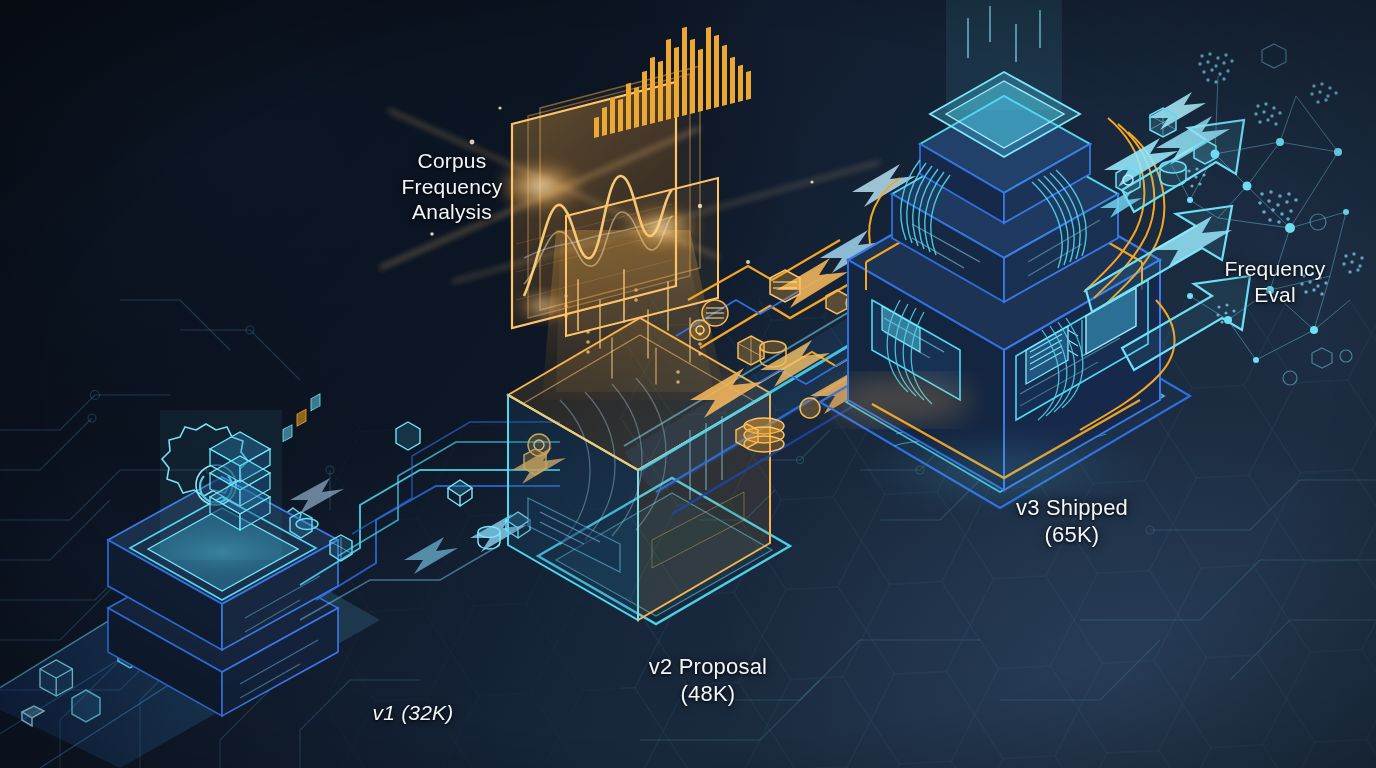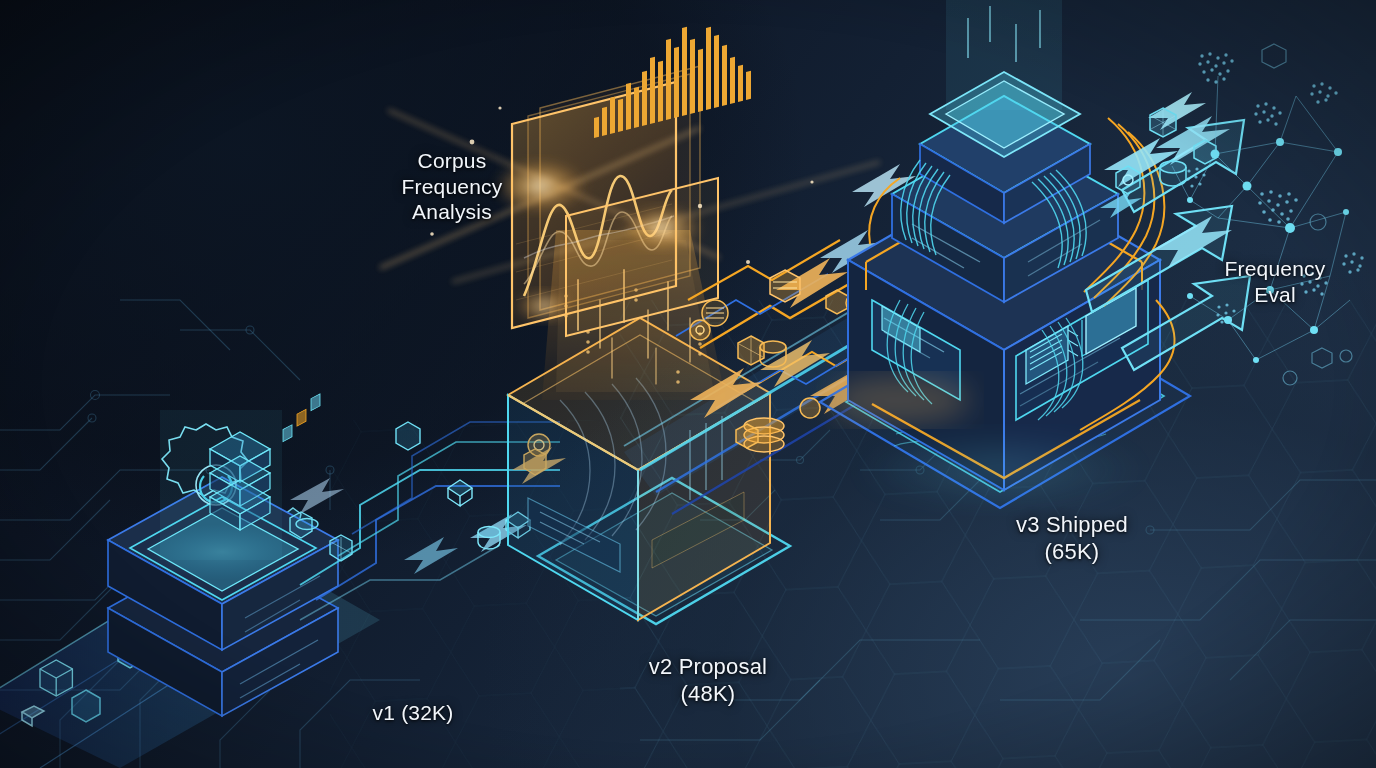--- a/index.html
+++ b/index.html
@@ -23,23 +23,23 @@
     position: absolute;
     color: #f2f6fb;
     text-align: center;
     line-height: 1.22;
     text-shadow: 0 0 10px rgba(0,0,0,0.85), 0 1px 3px rgba(0,0,0,0.9);
     white-space: pre-line;
     letter-spacing: 0.2px;
     pointer-events: none;
   }
   #lbl-corpus { left: 362px; top: 148px; width: 180px; font-size: 21px; }
-  #lbl-v1     { left: 318px; top: 700px; width: 190px; font-size: 21px; }
+  #lbl-v1     { left: 318px; top: 700px; width: 190px; font-size: 21px; font-style: italic; }
   #lbl-v2     { left: 608px; top: 654px; width: 200px; font-size: 22px; }
-  #lbl-v3     { left: 972px; top: 512px; width: 200px; font-size: 22px; }
+  #lbl-v3     { left: 972px; top: 495px; width: 200px; font-size: 22px; }
   #lbl-down   { left: 1182px; top: 256px; width: 186px; font-size: 21px; }
 </style>
 </head>
 <body>
 
 <div id="stage">
 
   <svg class="layer" viewBox="0 0 1376 768" width="1376" height="768">
     <defs>
       <linearGradient id="cyanGrad" x1="0" y1="0" x2="1" y2="0">

